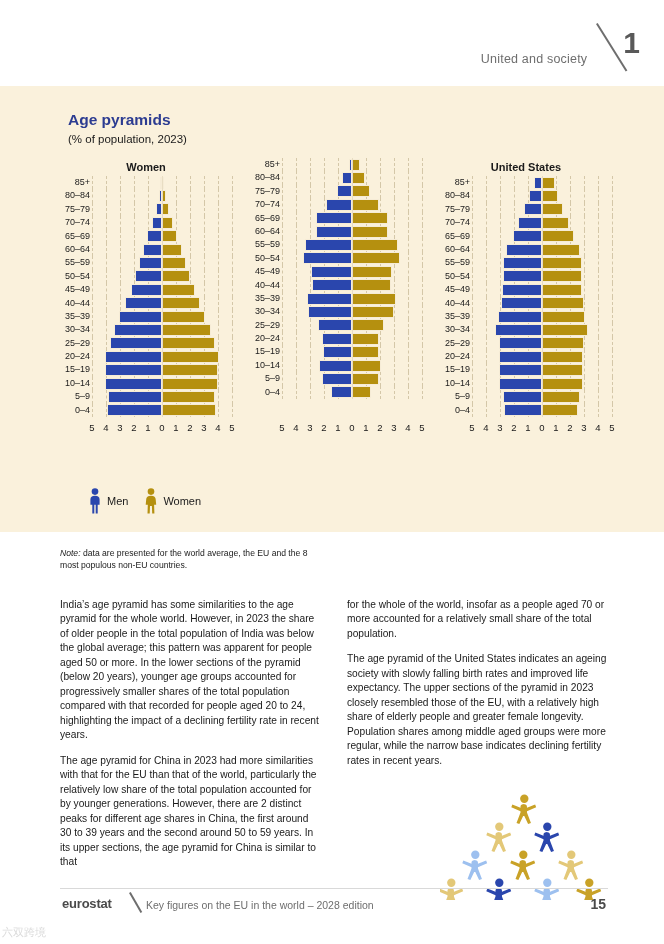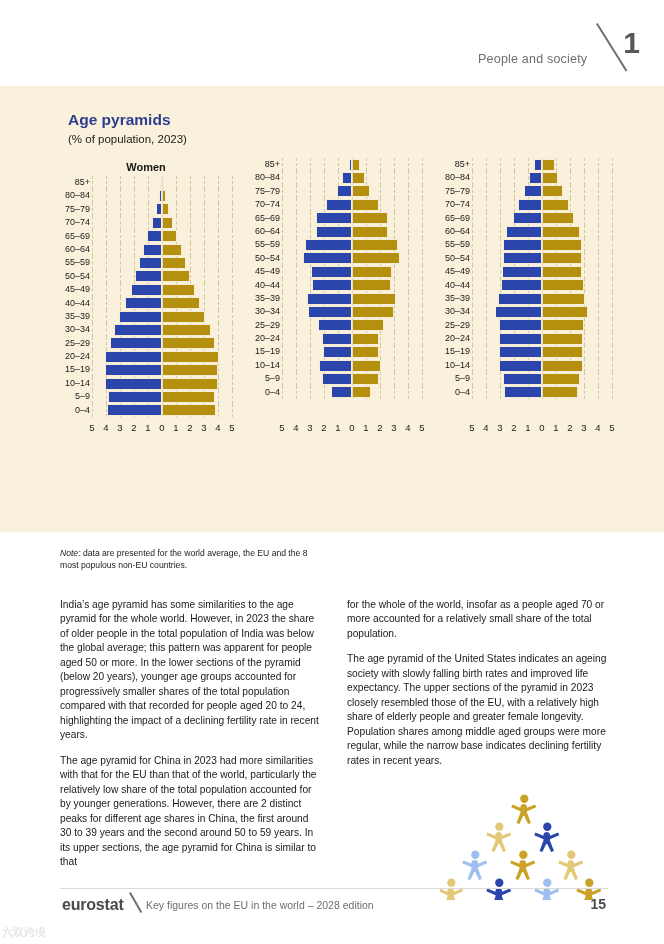--- a/index.html
+++ b/index.html
@@ -133,21 +133,21 @@
   
   .footer {
     position: absolute; left: 0; bottom: 26px; width: 664px; height: 30px;
   }
   .footer-rule {
     position: absolute; left: 60px; right: 56px; top: 0; height: 1px;
     background: #d9d9d9;
   }
   .eurostat-logo {
     position: absolute; left: 62px; top: 8px;
-    font-size: 16px; font-weight: bold; color: #4a4a4a; letter-spacing: -.2px; text-align: center;
+    font-size: 13px; font-weight: bold; color: #4a4a4a; letter-spacing: -.2px; text-align: center;
   }
   .logo-slash {
     position: absolute; left: 128px; top: 4px; width: 16px; height: 22px;
   }
   .logo-slash::before {
     content: ""; position: absolute; left: 1px; top: 1px;
     width: 1.6px; height: 23px; background: #6e6e6e;
     transform: rotate(-30deg); transform-origin: top left;
   }
   .footer-caption {
@@ -164,21 +164,21 @@
     font-family: "DejaVu Sans", sans-serif;
   }
 </style>
 </head>
 <body>
 
 <div class="page">
 
   <div class="page-header">
     <div class="chapter-block">
-      <div class="chapter-label">People and society</div>
+      <div class="chapter-label">United and society</div>
       <div class="chapter-slash"></div>
       <div class="chapter-num">1</div>
     </div>
   </div>
 
   <div class="figure-panel">
     <div class="fig-title">Age pyramids</div>
     <div class="fig-subtitle">(% of population, 2023)</div>
 
     <div class="charts-row" id="charts-row">
@@ -895,20 +895,21 @@
             <div class="tick" style="left: 40%;">1</div>
             <div class="tick" style="left: 50%;">0</div>
             <div class="tick" style="left: 60%;">1</div>
             <div class="tick" style="left: 70%;">2</div>
             <div class="tick" style="left: 80%;">3</div>
             <div class="tick" style="left: 90%;">4</div>
             <div class="tick" style="left: 100%;">5</div>
           </div>
         </div>
         <div class="pyramid">
+          <div class="pyr-title">United States</div>
           <div class="pyr-body">
             <div class="pyr-row">
               <div class="pyr-agelabel">85+</div>
               <div class="pyr-plot">
                 <div class="gridline" style="left: 0%;"></div>
                 <div class="gridline" style="left: 10%;"></div>
                 <div class="gridline" style="left: 20%;"></div>
                 <div class="gridline" style="left: 30%;"></div>
                 <div class="gridline" style="left: 40%;"></div>
                 <div class="gridline" style="left: 50%;"></div>
@@ -1255,20 +1256,36 @@
             <div class="tick" style="left: 50%;">0</div>
             <div class="tick" style="left: 60%;">1</div>
             <div class="tick" style="left: 70%;">2</div>
             <div class="tick" style="left: 80%;">3</div>
             <div class="tick" style="left: 90%;">4</div>
             <div class="tick" style="left: 100%;">5</div>
           </div>
         </div>
       </div>
 
+    <div class="legend">
+      <div class="legend-item">
+        <svg width="14" height="26" viewBox="0 0 14 26">
+          <circle cx="7" cy="3.6" r="3.3" fill="#2a46ad"></circle>
+          <path d="M7 7.8 c-3.1 0 -4.6 1.3 -4.6 3.6 l0 5.4 1.9 0 0 8.6 2 0 0 -8.6 1.4 0 0 8.6 2 0 0 -8.6 1.9 0 0 -5.4 c0 -2.3 -1.5 -3.6 -4.6 -3.6 z" fill="#2a46ad"></path>
+        </svg>
+        <span class="legend-label">Men</span>
+      </div>
+      <div class="legend-item">
+        <svg width="14" height="26" viewBox="0 0 14 26">
+          <circle cx="7" cy="3.6" r="3.3" fill="#b5900f"></circle>
+          <path d="M7 7.8 c-3.2 0 -4.8 1.4 -4.8 3.7 l-0.5 5.3 2.1 0 -0.3 8.6 2.2 0 0.3 -7.4 1.9 0 0.3 7.4 2.2 0 -0.3 -8.6 2.1 0 -0.5 -5.3 c0 -2.3 -1.6 -3.7 -4.7 -3.7 z" fill="#b5900f"></path>
+        </svg>
+        <span class="legend-label">Women</span>
+      </div>
+    </div>
   </div>
 
   <div class="notes">
     <div class="note-col">
       <span class="lbl">Note:</span><span> data are presented for the world average, the EU and the 8 most populous non-EU countries.</span>
     </div>
   </div>
 
   <div class="body-cols">
     <div class="body-col">

